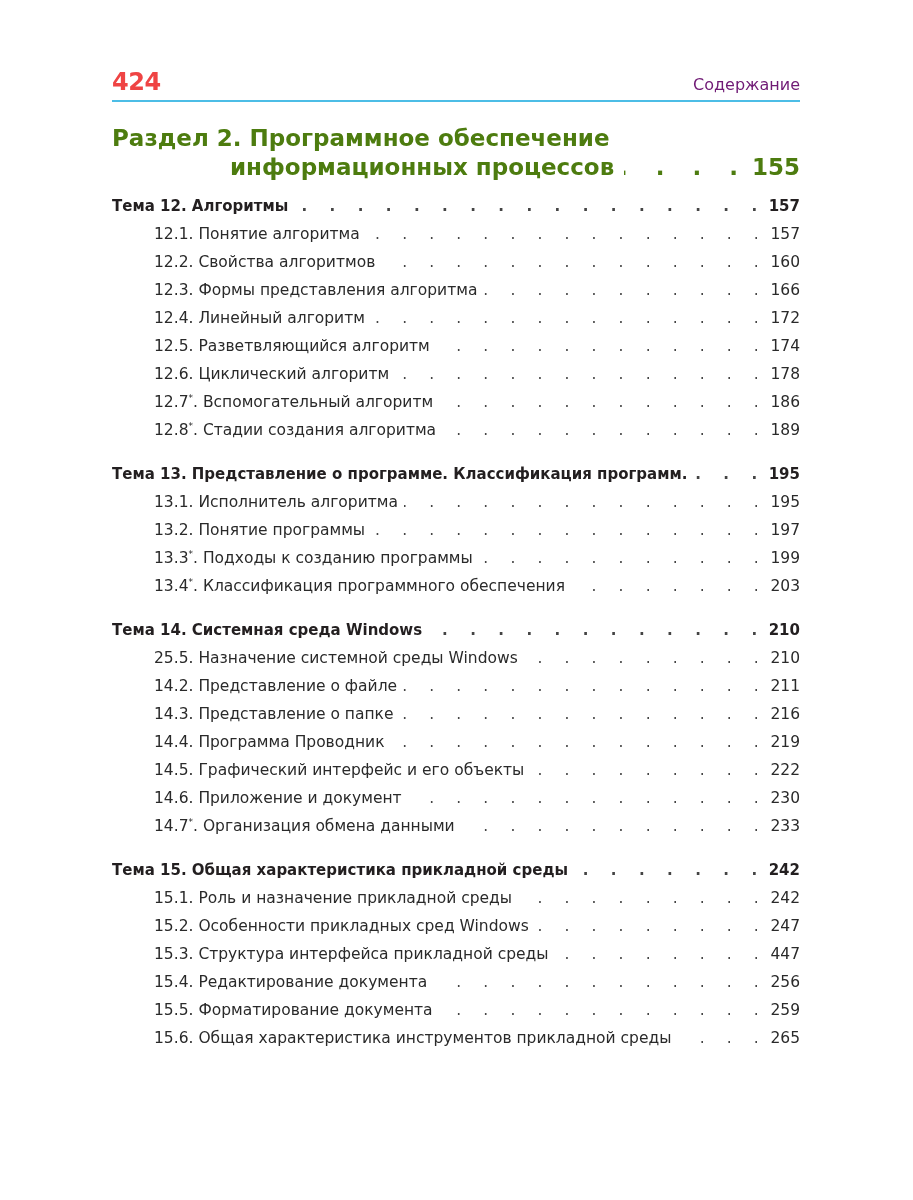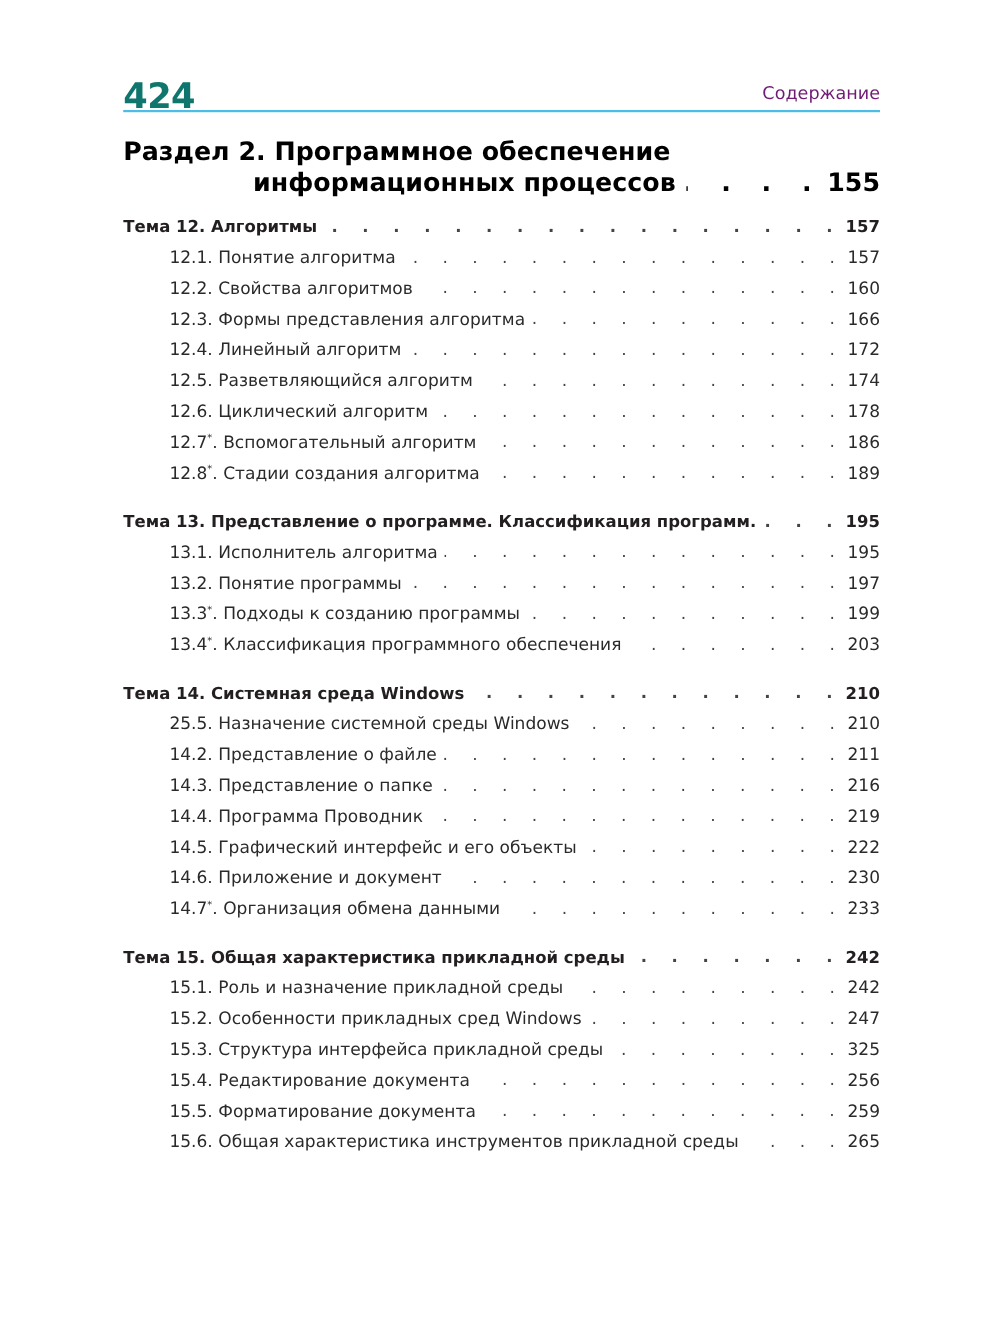--- a/index.html
+++ b/index.html
@@ -1,24 +1,24 @@
 <!DOCTYPE html>
 <html><head>
 <meta charset="utf-8">
 <style>
   html, body { margin: 0; padding: 0; background: #ffffff; }
   body { width: 913px; height: 1200px; position: relative; overflow: hidden;
          font-family: "DejaVu Sans", sans-serif; color: #231f20; }
   .page { position: absolute; left: 112px; top: 0; width: 688px; }
   .header { position: absolute; top: 68px; left: 0; width: 688px; height: 34px; }
-  .page-number { position: absolute; left: 0; top: 0; font-size: 32px; font-weight: bold; color: #0f766e; letter-spacing: -0.5px; }
+  .page-number { position: absolute; left: 0; top: 0; font-size: 24px; font-weight: bold; color: #ef4444; letter-spacing: -0.5px; }
   .running-title { position: absolute; right: 0; top: 7px; font-size: 16px; color: #701a75; }
   .header-rule { position: absolute; left: 0; top: 100px; width: 688px; height: 2px; background: #4cbde6; }
 
-  .section { position: absolute; left: 0; top: 124px; width: 688px; color: #000000; font-weight: bold; font-size: 23px; line-height: 29px; }
+  .section { position: absolute; left: 0; top: 124px; width: 688px; color: #4d7c0f; font-weight: bold; font-size: 23px; line-height: 29px; }
   .section .line1 { white-space: nowrap; }
   .section .line2 { display: flex; align-items: flex-start; padding-left: 118px; white-space: nowrap; }
   .section .line2 .fill { flex: 1; overflow: hidden; white-space: nowrap; letter-spacing: 10px; margin: 0 4px 0 10px; text-align: right; direction: rtl; }
   .section .page { position: static; width: auto; }
 
   .toc { position: absolute; left: 0; top: 197px; width: 688px; }
   .row { display: flex; align-items: baseline; height: 28px; font-size: 15.5px; white-space: nowrap; }
   .row.topic { font-weight: bold; font-size: 15px; }
   .row.topic + .row { }
   .row.sub { padding-left: 42px; color: #2a2a2a; }
@@ -172,21 +172,21 @@
         <span class="num">242</span>
       </div>
       <div class="row sub">
         <span class="label"><span>15.2</span><span>. </span><span>Особенности прикладных сред Windows</span></span>
         <span class="dots">. . . . . . . . . . . . . . . . . . . . . . . . . . . . . . . . . . . . . . . . . . . . . . . . . . . . . . . . . . . .</span>
         <span class="num">247</span>
       </div>
       <div class="row sub">
         <span class="label"><span>15.3</span><span>. </span><span>Структура интерфейса прикладной среды</span></span>
         <span class="dots">. . . . . . . . . . . . . . . . . . . . . . . . . . . . . . . . . . . . . . . . . . . . . . . . . . . . . . . . . . . .</span>
-        <span class="num">325</span>
+        <span class="num">447</span>
       </div>
       <div class="row sub">
         <span class="label"><span>15.4</span><span>. </span><span>Редактирование документа</span></span>
         <span class="dots">. . . . . . . . . . . . . . . . . . . . . . . . . . . . . . . . . . . . . . . . . . . . . . . . . . . . . . . . . . . .</span>
         <span class="num">256</span>
       </div>
       <div class="row sub">
         <span class="label"><span>15.5</span><span>. </span><span>Форматирование документа</span></span>
         <span class="dots">. . . . . . . . . . . . . . . . . . . . . . . . . . . . . . . . . . . . . . . . . . . . . . . . . . . . . . . . . . . .</span>
         <span class="num">259</span>

